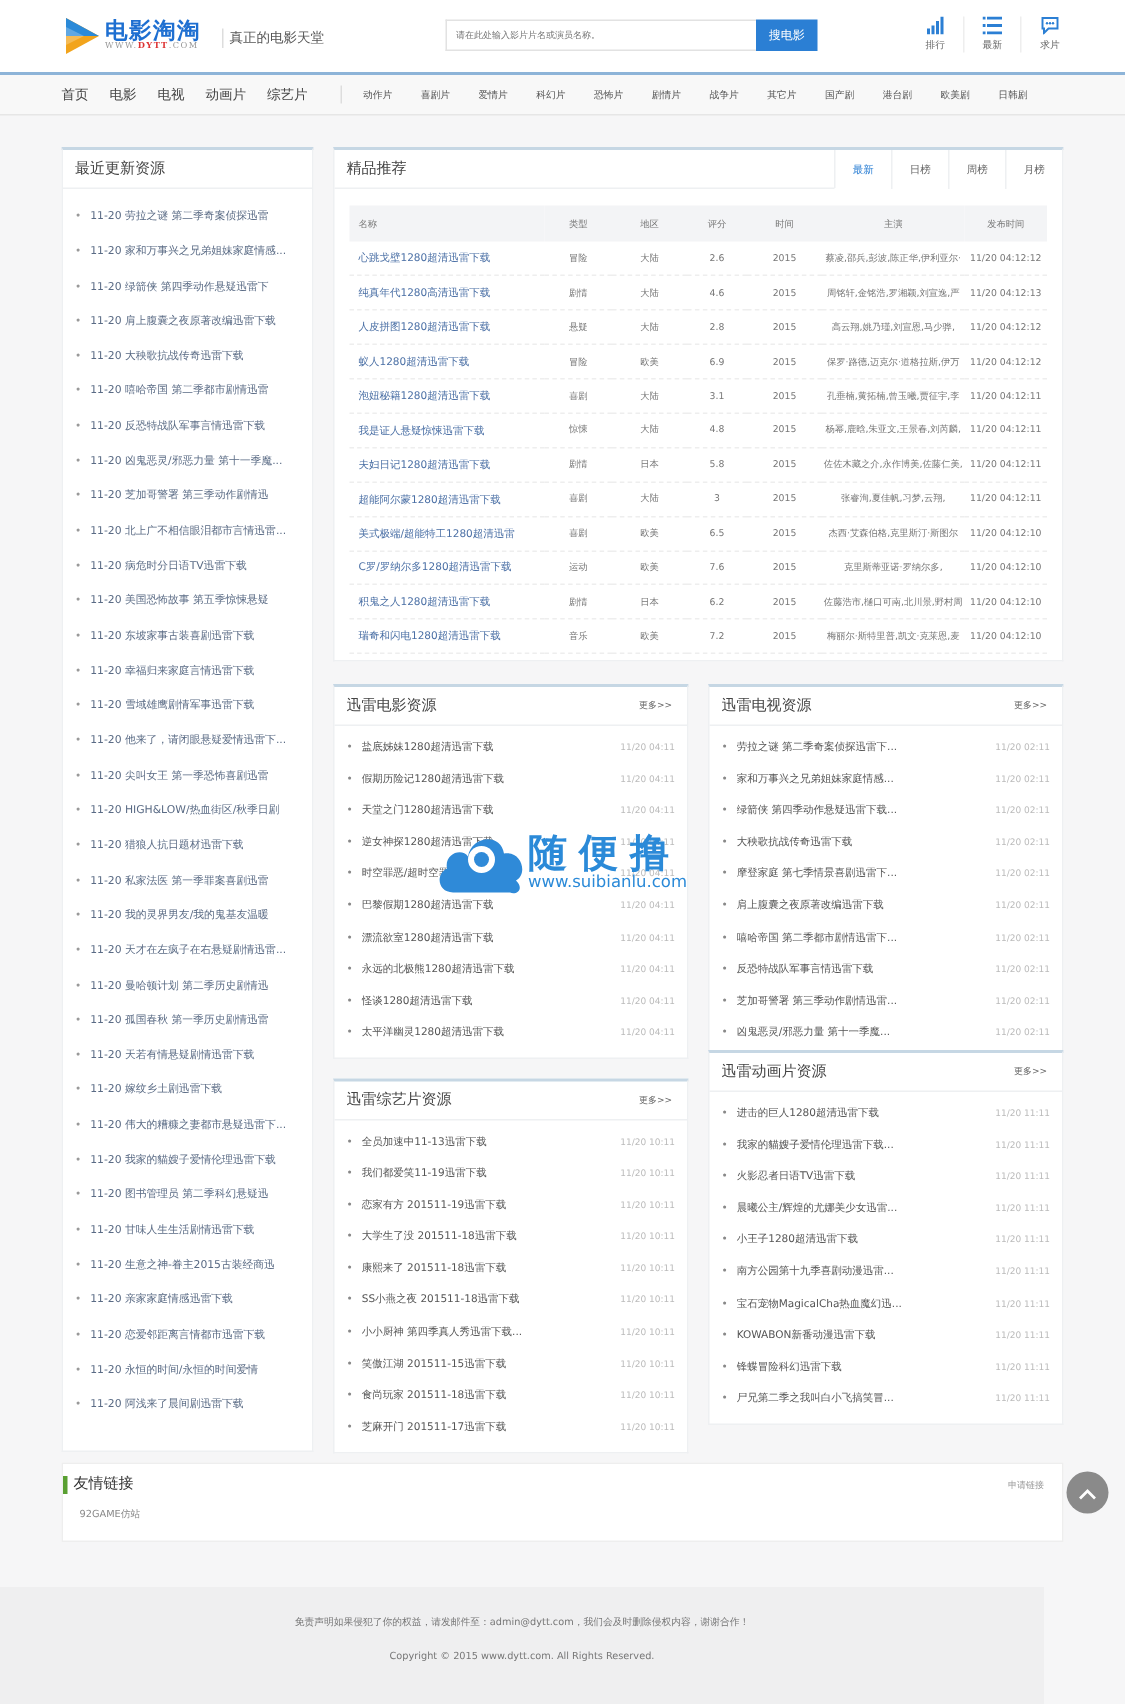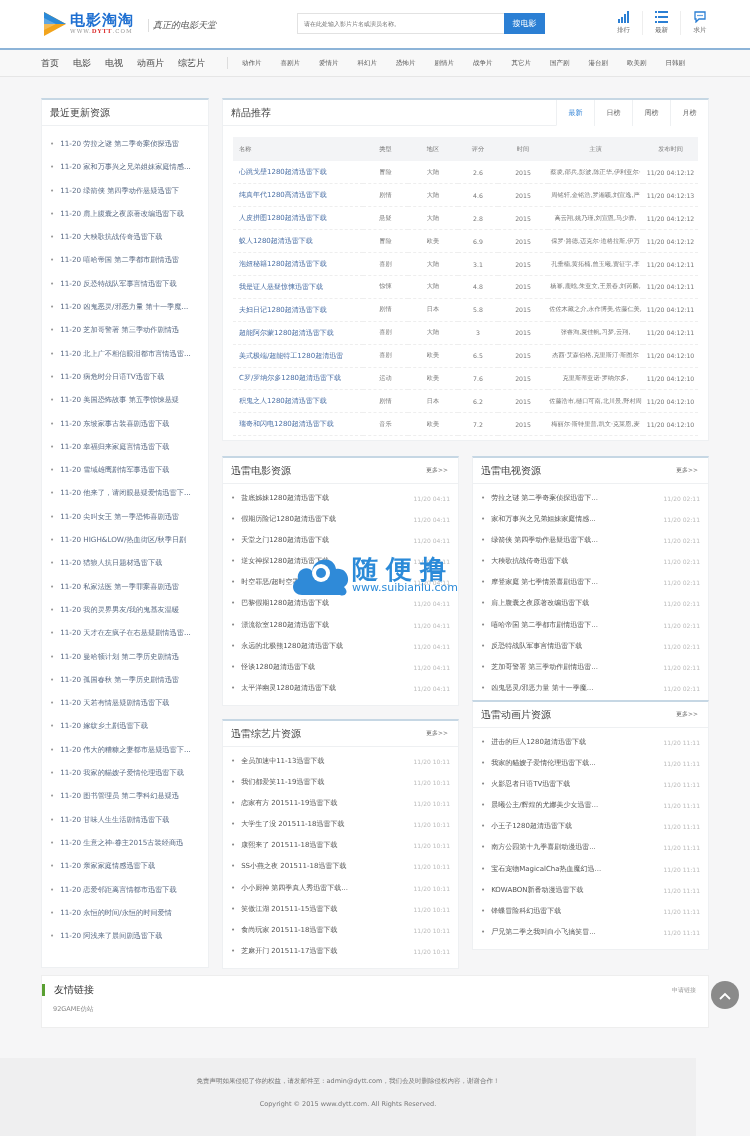--- a/index.html
+++ b/index.html
@@ -6,21 +6,21 @@
 body{width:750px;height:1136px;background:#f6f6f7;font-family:"DejaVu Sans","Liberation Sans",sans-serif;color:#555;font-size:8px;overflow:hidden;position:relative}
 a{color:inherit;text-decoration:none}
 .header{height:50px;background:#fff;position:relative;border-bottom:2px solid #8db4d8}
 .logo{position:absolute;left:44px;top:12px;display:flex;align-items:flex-start}
 .logo-play{width:22px;height:24px;position:relative}
 .logo-play svg{display:block}
 .logo-text{margin-left:4px}
 .logo-main{font-size:15px;font-weight:bold;color:#1e6fd1;letter-spacing:1px;line-height:16px}
 .logo-sub{font-size:5.5px;color:#999;letter-spacing:1px;font-family:"DejaVu Serif",serif}
 .logo-sub b{color:#d33}
-.slogan{position:absolute;left:148px;top:19px;font-size:9px;color:#555;font-style:italic;border-left:1px solid #ddd;padding-left:4px}
+.slogan{position:absolute;left:148px;top:19px;font-size:9px;color:#555;border-left:1px solid #ddd;padding-left:4px}
 .search{position:absolute;left:297px;top:13px;width:248px;height:21px;display:flex}
 .search-input{flex:1;border:1px solid #e2e2e2;border-right:none;font-size:6px;color:#bbb;padding:0 6px;height:21px;background:#fff;font-family:inherit}
 .search-btn{width:41px;height:21px;background:#2b7fd4;color:#fff;border:none;font-size:8px;font-family:inherit}
 .hicons{position:absolute;left:605px;top:11px;display:flex}
 .hicon{width:38px;text-align:center;color:#666;font-size:6.5px;border-right:1px solid #eee}
 .hicon:last-child{border-right:none}
 .hicon .g{color:#2b7fd4;font-size:12px;line-height:14px;display:block;height:15px}
 .nav{height:27px;background:#f8f8f8;border-bottom:1px solid #e6e6e6;display:flex;align-items:center;padding-left:41px}
 .nav-main a{font-size:9px;color:#444;margin-right:14px}
 .nav-sep{width:1px;height:12px;background:#ddd;margin:0 14px 0 8px}
@@ -38,21 +38,21 @@
 .rec-table th{background:#f3f4f6;height:24px;font-weight:normal;font-size:6.2px;color:#777;text-align:center}
 .rec-table th:first-child{text-align:left;padding-left:6px}
 .rec-table td{height:22.9px;border-bottom:1px dashed #eee;font-size:6.2px;color:#777;text-align:center;white-space:nowrap;overflow:hidden}
 .rec-table td:first-child{text-align:left;padding-left:6px;color:#4a6fa5;font-size:7px}
 .list ul{list-style:none;padding:4px 8px 0 8px}
 .list li{height:21.1px;line-height:21.1px;display:flex;font-size:7px;color:#555}
 .list li .dot{color:#888;margin-right:6px}
 .list li .t{flex:1;white-space:nowrap;overflow:hidden}
 .list li .d{color:#bbb;font-size:6px;width:40px;text-align:right}
 .friend{position:absolute;left:41px;top:975px;width:668px;height:53px;background:#fff;border:1px solid #eee}
-.friend-title{position:absolute;left:0;top:8px;padding-left:9px;font-size:10px;color:#333;border-left:3px solid #5aa032;line-height:12px}
+.friend-title{position:absolute;left:0;top:8px;padding-left:4px;font-size:10px;color:#333;border-left:3px solid #5aa032;line-height:12px}
 .friend-apply{position:absolute;right:12px;top:10px;font-size:6px;color:#999}
 .friend-link{position:absolute;left:11px;top:29px;font-size:6.5px;color:#888}
 .totop{position:absolute;left:711px;top:981px;width:28px;height:28px;border-radius:50%;background:#8a8a8a;color:#fff;text-align:center;line-height:28px;font-size:12px}
 .footer{position:absolute;left:0;top:1058px;width:696px;height:78px;background:#efeff0;text-align:center}
 .footer p{font-size:6.5px;color:#777}
 .watermark{position:absolute;left:290px;top:551px;display:flex;align-items:center;pointer-events:none}
 .wm-cloud{width:62px;height:46px;position:relative}
 .wm-text{margin-left:0}
 .wm-big{font-size:26px;font-weight:bold;color:#2b8ad8;letter-spacing:8px;line-height:28px}
 .wm-url{font-size:11px;color:#2b8ad8;margin-top:-2px}

